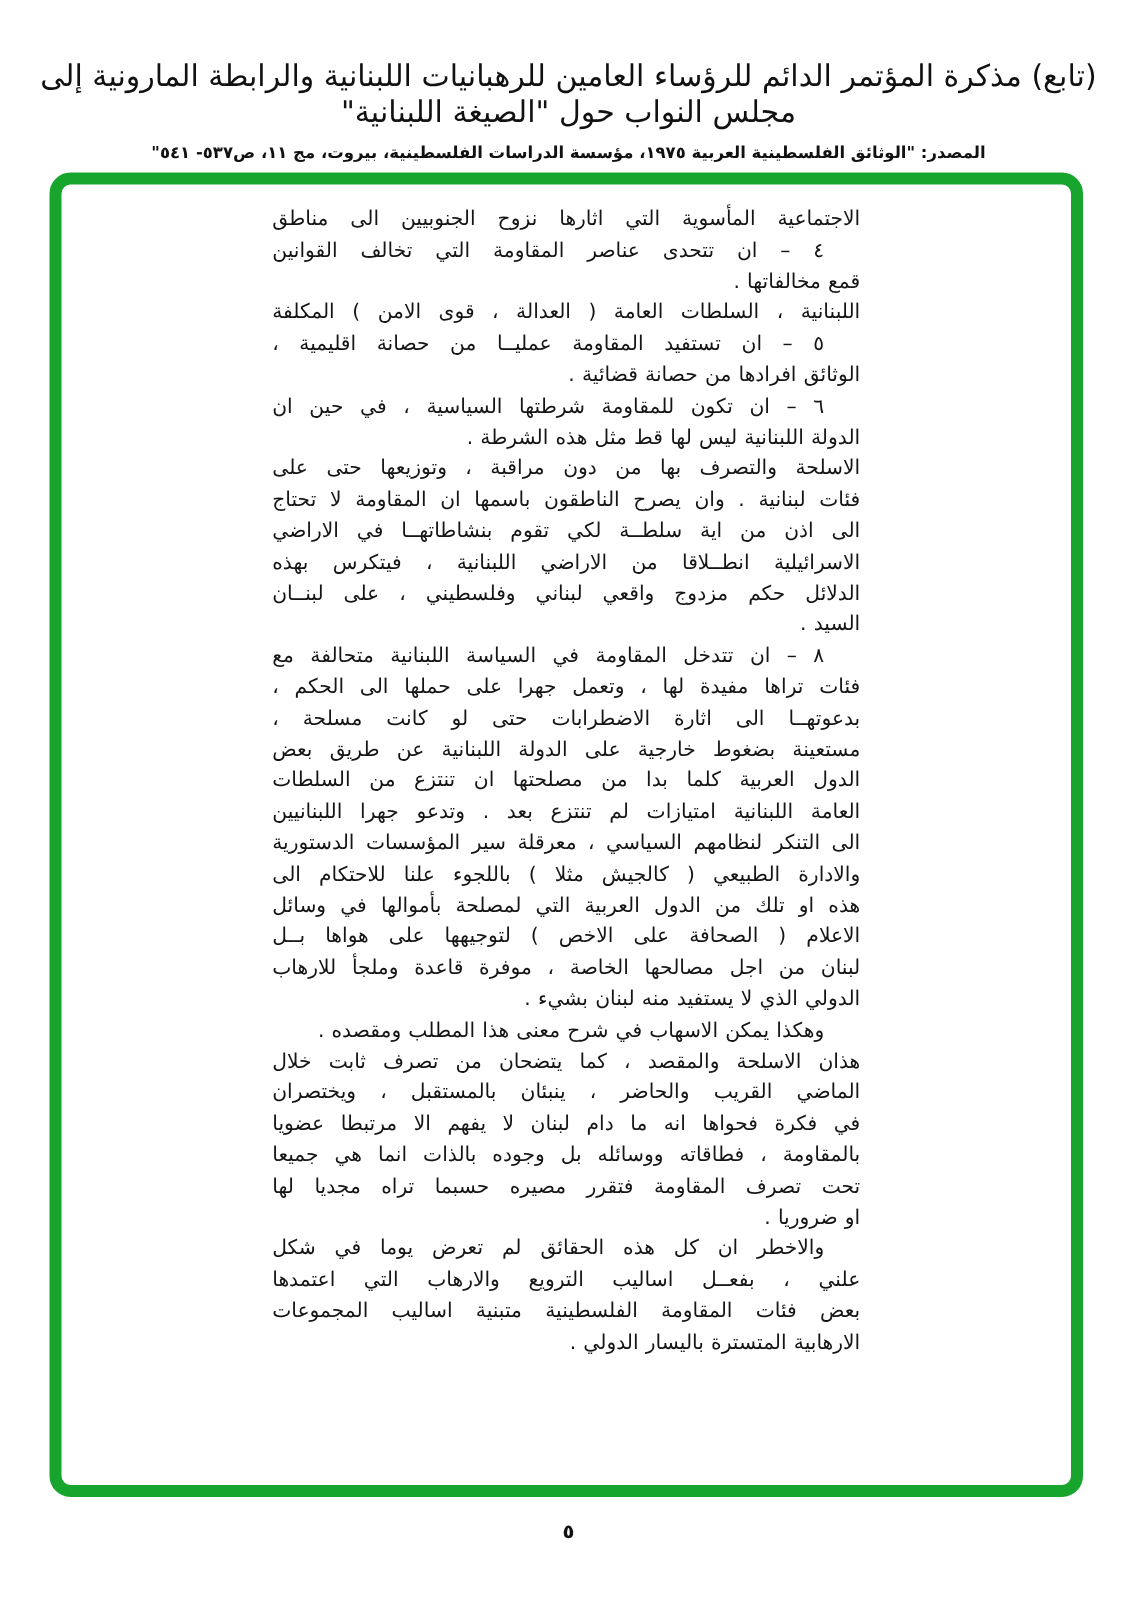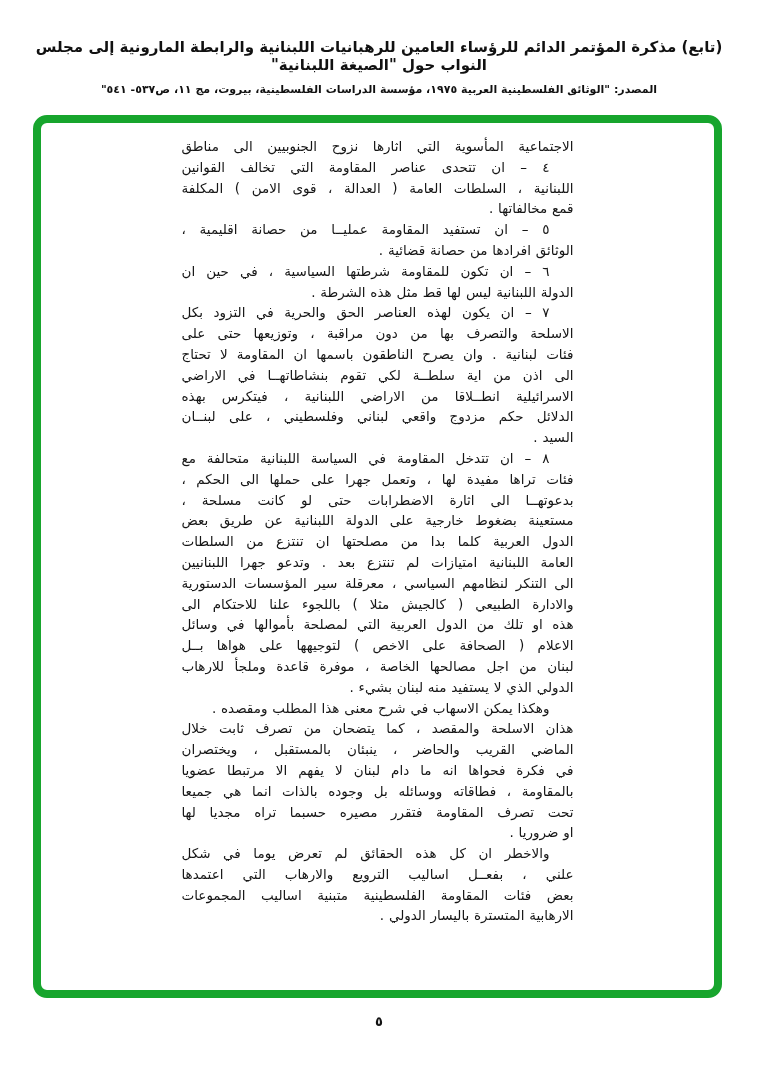--- a/index.html
+++ b/index.html
@@ -18,22 +18,22 @@
   .header {
     position: absolute;
     top: 38px;
     left: 0;
     width: 758px;
     text-align: center;
     direction: rtl;
     color: #111111;
   }
   .header-title {
-    font-size: 15px;
-    font-weight: bold;
+    font-size: 20px;
+    font-weight: normal;
     padding: 0 12px;
     letter-spacing: 0px;
   }
   .header-source {
     margin-top: 9px;
     font-size: 11px;
     font-weight: bold;
   }
   .doc-frame {
     position: absolute;
@@ -87,33 +87,32 @@
     <div class="header-source">المصدر: "الوثائق الفلسطينية العربية ١٩٧٥، مؤسسة الدراسات الفلسطينية، بيروت، مج ١١، ص٥٣٧- ٥٤١"</div>
   </div>
 
   <div class="doc-frame" style="border-color: rgb(23, 165, 45);">
     <div class="doc-body" id="doc-body">
         <div class="doc-paragraph">
           <div class="doc-line">الاجتماعية المأسوية التي اثارها نزوح الجنوبيين الى مناطق</div>
         </div>
         <div class="doc-paragraph">
           <div class="doc-line first-indent">٤ – ان تتحدى عناصر المقاومة التي تخالف القوانين</div>
+          <div class="doc-line last">قمع مخالفاتها .</div>
           <div class="doc-line">اللبنانية ، السلطات العامة ( العدالة ، قوى الامن ) المكلفة</div>
-          <div class="doc-line last">قمع مخالفاتها .</div>
         </div>
         <div class="doc-paragraph">
           <div class="doc-line first-indent">٥ – ان تستفيد المقاومة عمليــا من حصانة اقليمية ،</div>
           <div class="doc-line last">الوثائق افرادها من حصانة قضائية .</div>
         </div>
         <div class="doc-paragraph">
           <div class="doc-line first-indent">٦ – ان تكون للمقاومة شرطتها السياسية ، في حين ان</div>
           <div class="doc-line last">الدولة اللبنانية ليس لها قط مثل هذه الشرطة .</div>
         </div>
         <div class="doc-paragraph">
-          <div class="doc-line first-indent">٧ – ان يكون لهذه العناصر الحق والحرية في التزود بكل</div>
           <div class="doc-line">الاسلحة والتصرف بها من دون مراقبة ، وتوزيعها حتى على</div>
           <div class="doc-line">فئات لبنانية . وان يصرح الناطقون باسمها ان المقاومة لا تحتاج</div>
           <div class="doc-line">الى اذن من اية سلطــة لكي تقوم بنشاطاتهــا في الاراضي</div>
           <div class="doc-line">الاسرائيلية انطــلاقا من الاراضي اللبنانية ، فيتكرس بهذه</div>
           <div class="doc-line">الدلائل حكم مزدوج واقعي لبناني وفلسطيني ، على لبنــان</div>
           <div class="doc-line last">السيد .</div>
         </div>
         <div class="doc-paragraph">
           <div class="doc-line first-indent">٨ – ان تتدخل المقاومة في السياسة اللبنانية متحالفة مع</div>
           <div class="doc-line">فئات تراها مفيدة لها ، وتعمل جهرا على حملها الى الحكم ،</div>

